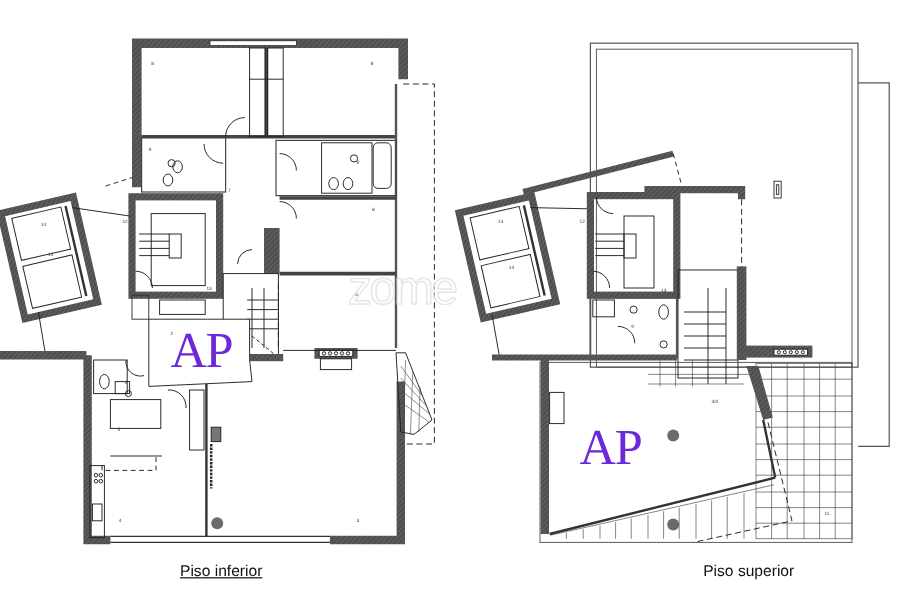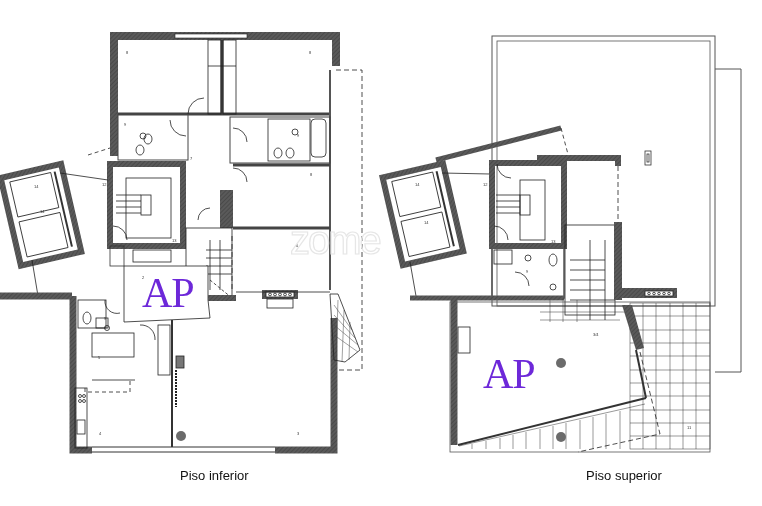--- a/index.html
+++ b/index.html
@@ -272,14 +272,14 @@
     <text class="rl" x="593" y="336" stroke="none">3/4</text>
     <text class="rl" x="687" y="429" stroke="none">11</text>
   </g>
 </svg>
 
 <div class="wm" style="left:290px; top:218px;">zome</div>
 
 <div class="ap" style="left:142px; top:269px;">AP</div>
 <div class="ap" style="left:483px; top:350px;">AP</div>
 
-<div class="caption" style="left:180px; top:468px;">Piso inferior</div>
+<div class="caption" style="left:150px; top:468px;text-decoration:underline;">Piso inferior</div>
 <div class="caption" style="left:545px; top:468px;margin-left:41px;">Piso superior</div>
 
 </body></html>

